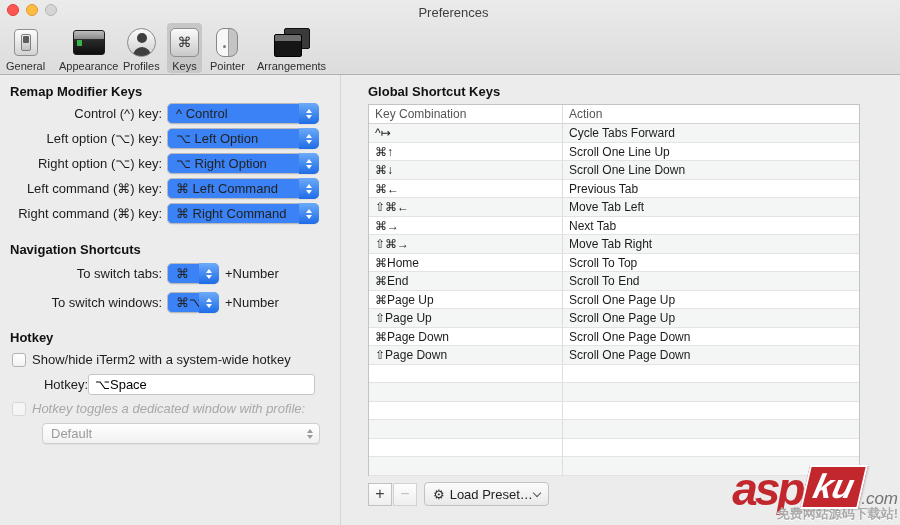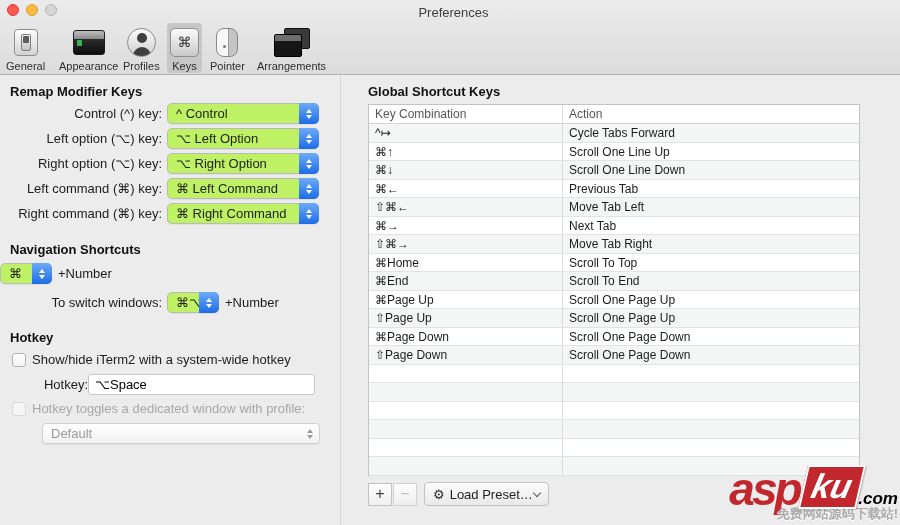--- a/index.html
+++ b/index.html
@@ -62,21 +62,21 @@
   .content { position:absolute; top:75px; left:0; right:0; bottom:0;border-radius:32px; }
   .vdivider { position:absolute; left:340px; top:0; bottom:0; width:1px; background:#d6d6d6; }
 
   .sec-head { position:absolute; font-size:13px; font-weight:bold; color:#111; }
   .label13 { font-size:13px; color:#1c1c1c; }
 
   
   .remap-rows { position:absolute; top:28px; left:0; width:332px; }
   .remap-row { display:flex; align-items:center; height:21px; margin-bottom:4px; }
   .remap-row .rlabel { width:162px; text-align:right; margin-right:5px; }
-  .dropdown { position:relative; height:21px; background:#bef264; border:1px solid #b9b9b9;
+  .dropdown { position:relative; height:21px; background:#3b82f6; border:1px solid #b9b9b9;
     border-radius:5px; box-shadow:0 1px 1px rgba(0,0,0,.06); }
   .dd-wide { width:152px; }
   .dd-text { position:absolute; left:8px; top:0; line-height:20px; font-size:13px; color:#222; white-space:nowrap; }
   .stepper { position:absolute; right:-1px; top:-1px; bottom:-1px; width:20px;
     background:linear-gradient(#6cabf9,#1e6ce6); border-radius:0 5px 5px 0;
     display:flex; flex-direction:column; align-items:center; justify-content:center; gap:2px; }
   .tri-up { width:0; height:0; border-left:3.5px solid transparent; border-right:3.5px solid transparent;
     border-bottom:4px solid #fff; }
   .tri-down { width:0; height:0; border-left:3.5px solid transparent; border-right:3.5px solid transparent;
     border-top:4px solid #fff; }
@@ -131,21 +131,21 @@
     transform:rotate(45deg); margin-top:-3px; }
 
   
   .watermark { position:absolute; right:2px; bottom:2px; text-align:right; }
   .wm-line1 { display:flex; align-items:flex-end; justify-content:flex-end; }
   .wm-asp { font-size:46px; line-height:0.85; font-weight:bold; font-style:italic;
     color:#c1272d; letter-spacing:-3px;margin-top:14px; }
   .wm-ku { display:inline-block; background:#c1272d; border:2px solid #fff; transform:skewX(-13deg);
     color:#fff; font-size:34px; line-height:1; font-weight:bold; font-style:italic;
     padding:2px 7px 4px; margin-left:3px; box-shadow:1px 1px 2px rgba(0,0,0,.2); }
-  .wm-com { font-size:17px; font-weight:bold; font-style:italic; color:#000000; margin-left:-2px; }
+  .wm-com { font-size:17px; font-weight:normal; font-style:italic; color:#737373; margin-left:-2px; }
   .wm-caption { font-size:13px; font-weight:bold; color:#ababab;
     text-shadow:0 1px 0 #fff; margin-top:-4px; }
 </style>
 </head>
 <body>
 
 <div class="window">
 
   <div class="header">
     <div class="titlebar">
@@ -259,20 +259,21 @@
               <span class="tri-down"></span>
             </span>
           </span>
         </div>
       </div>
 
     <div class="sec-head" style="left:10px; top:167px;">Navigation Shortcuts</div>
     <div class="nav-rows">
 
         <div class="nav-row">
+          <span class="rlabel label13">To switch tabs:</span>
           <span class="dropdown dd-small">
             <span class="dd-text">⌘</span>
             <span class="stepper">
               <span class="tri-up"></span>
               <span class="tri-down"></span>
             </span>
           </span>
           <span class="nav-suffix label13">+Number</span>
         </div>
 
@@ -294,21 +295,21 @@
     <div class="check-row" style="left:12px; top:277px;">
       <span class="checkbox"></span>
       <span class="label13">Show/hide iTerm2 with a system-wide hotkey</span>
     </div>
 
     <div class="hotkey-row">
       <span class="rlabel label13">Hotkey:</span>
       <span class="textfield">⌥Space</span>
     </div>
 
-    <div class="check-row" style="left:12px; top:326px;">
+    <div class="check-row" style="left:12px; top:326px;font-style:italic;">
       <span class="checkbox disabled"></span>
       <span class="label13 disabled-label">Hotkey toggles a dedicated window with profile:</span>
     </div>
 
     <div class="dropdown popup-disabled">
       <span class="dd-text">Default</span>
       <span class="popup-chevrons">
           <span class="tri-up"></span>
           <span class="tri-down"></span>
         </span>

